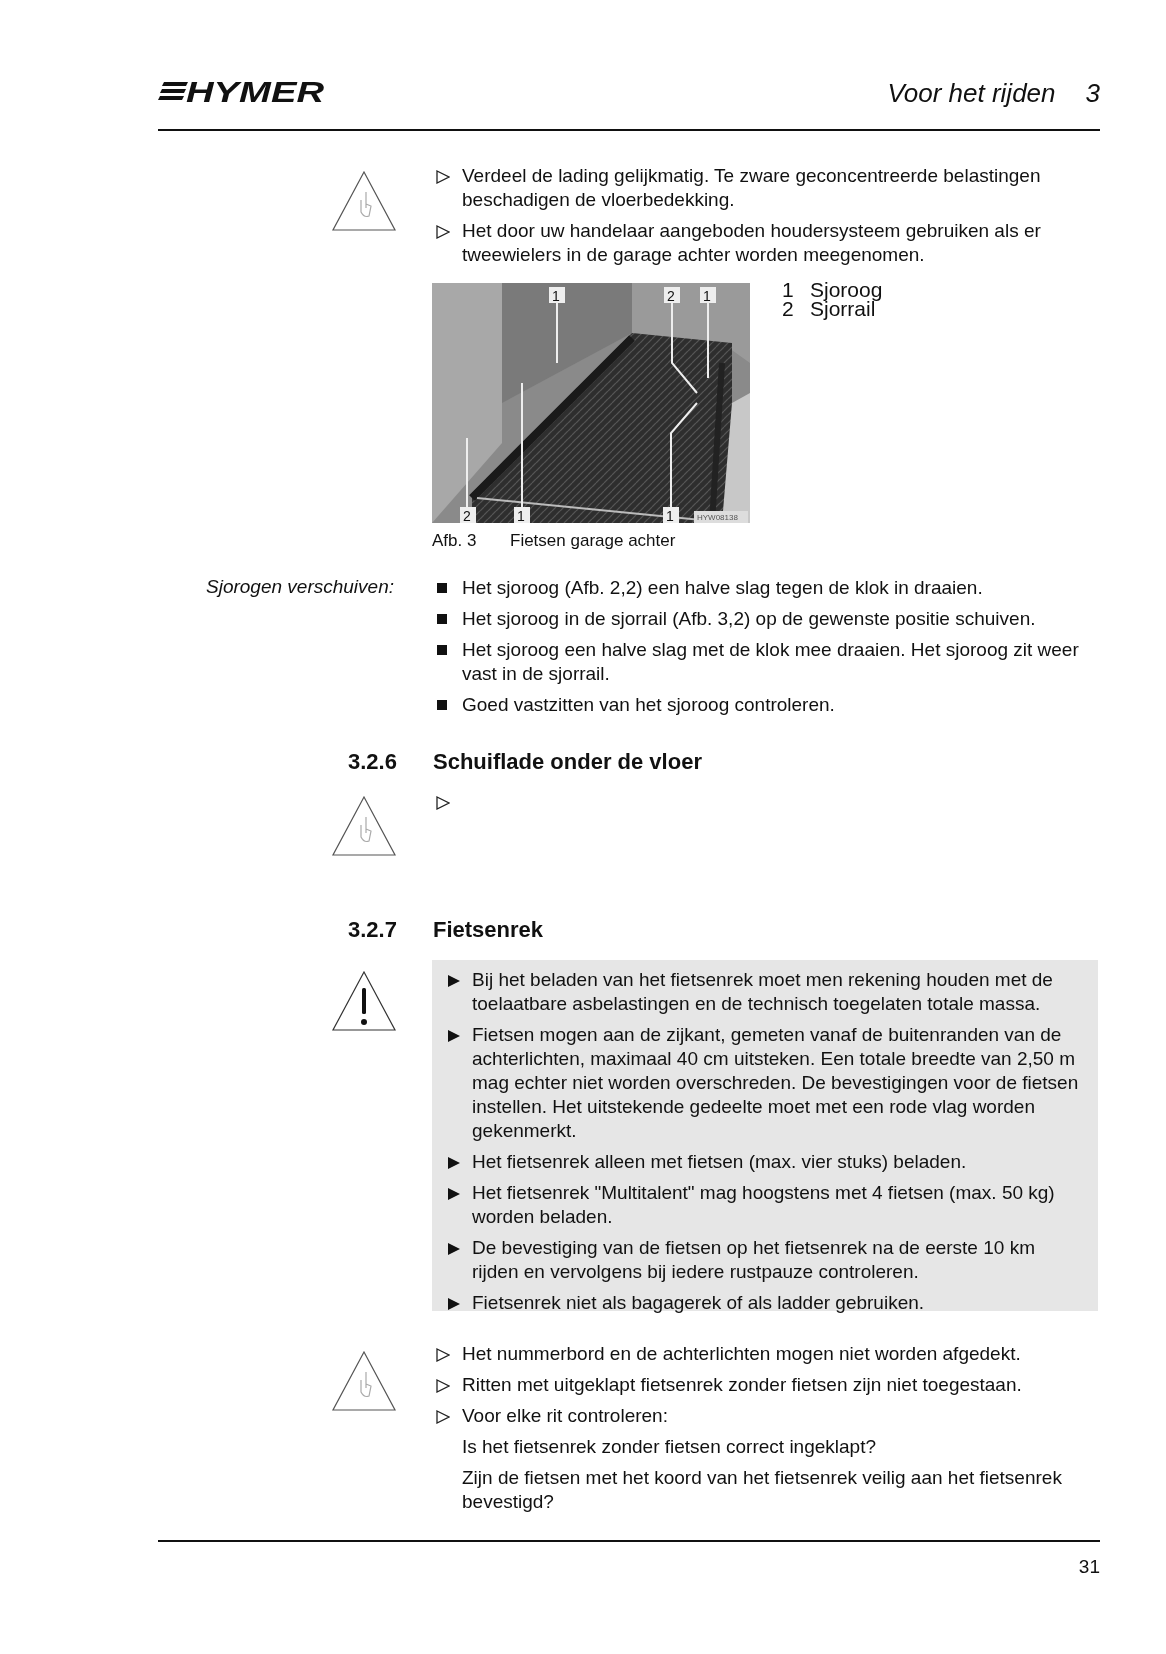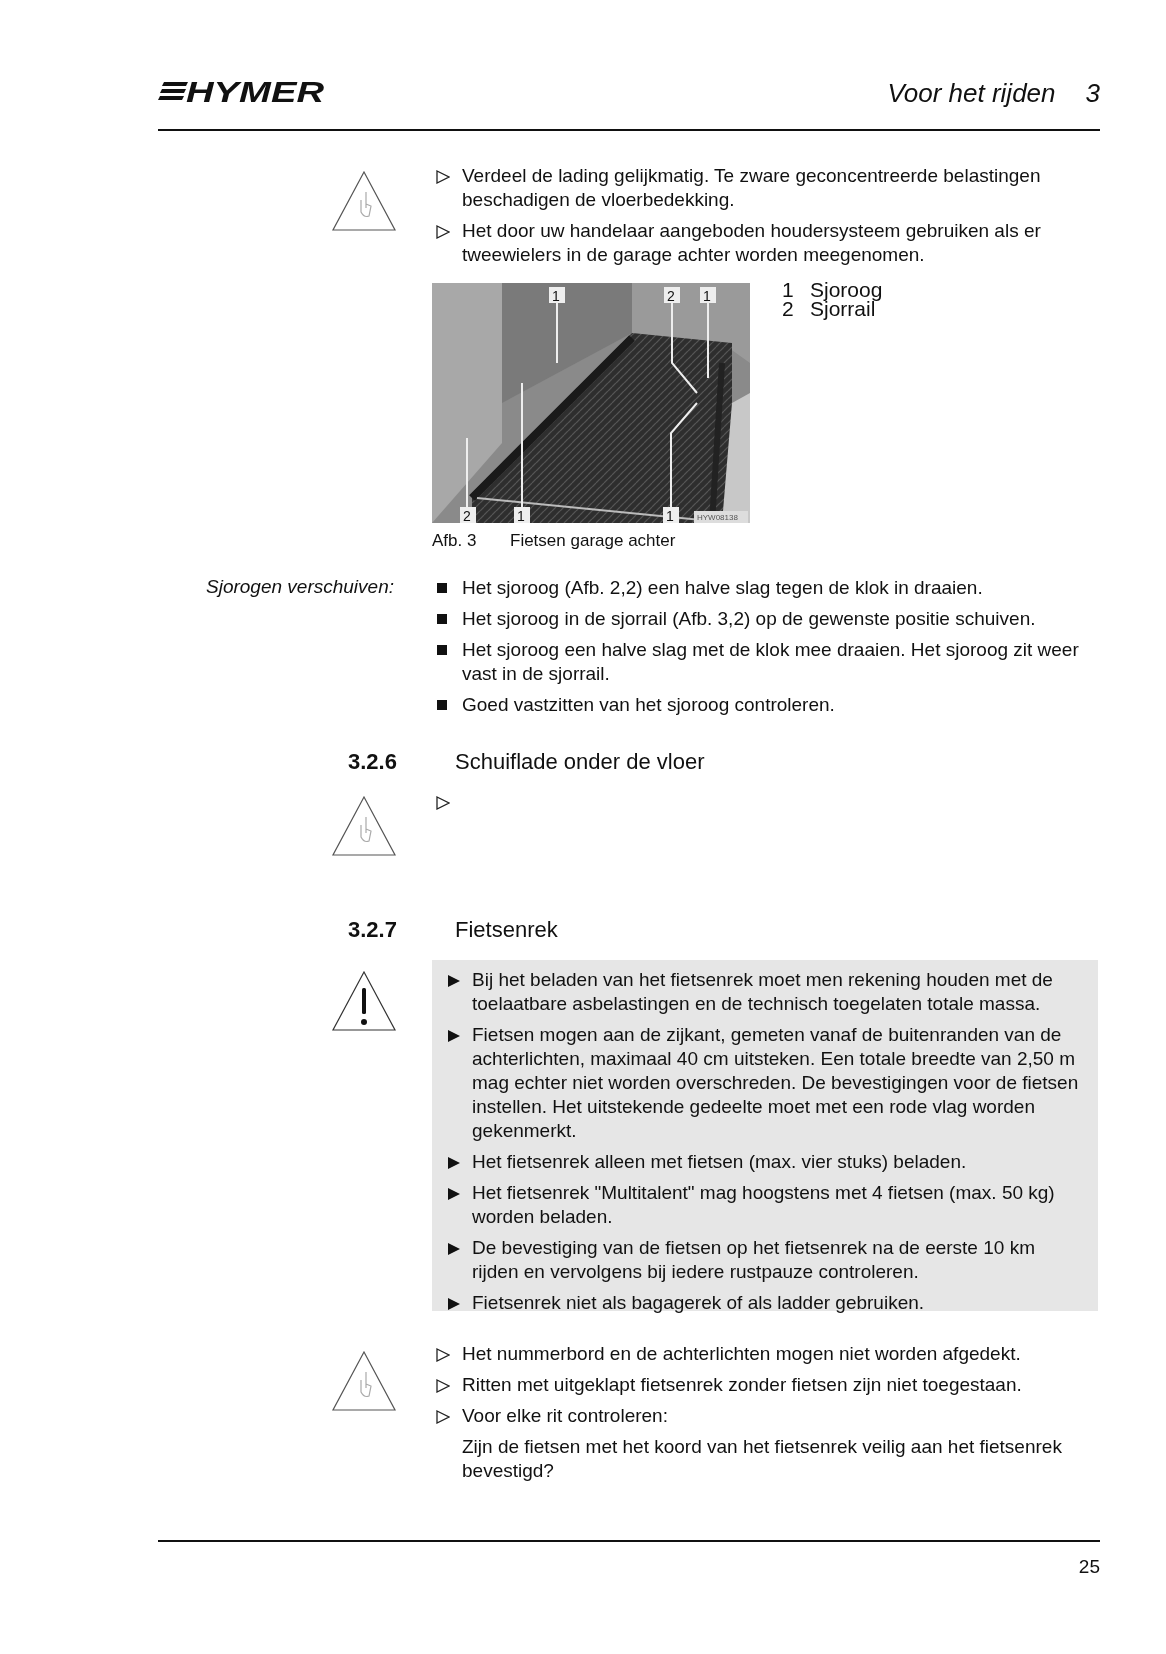--- a/index.html
+++ b/index.html
@@ -31,21 +31,21 @@
   .photo { left: 432px; top: 283px; width: 318px; height: 240px; overflow: hidden; background: #555; }
   .photo svg { display: block; width: 100%; height: 100%; }
   .legend { left: 782px; top: 280px; font-size: 21px; line-height: 19px; }
   .legend .num { display: inline-block; width: 28px; }
   .caption { left: 432px; top: 531px; font-size: 17px; }
   .caption .lbl { display: inline-block; width: 78px; }
 
   .side-label { left: 206px; top: 576px; font-size: 19px; font-style: italic; }
 
   .sec-num { left: 348px; font-size: 22px; font-weight: bold; }
-  .sec-title { left: 455px; font-size: 22px; font-weight: normal; }
+  .sec-title { left: 433px; font-size: 22px; font-weight: bold; }
 
   .greybox { left: 432px; top: 960px; width: 666px; height: 351px; background: #e6e6e6; }
   .list.in-box { left: 443px; width: 640px; }
   .list.in-box li { padding-left: 29px; }
 </style>
 </head>
 <body>
 
 <div class="abs logo">
   <svg width="168" height="32" viewBox="0 0 168 32">
@@ -231,18 +231,19 @@
   <li><span class="mark mark-hollow">
         <svg width="14" height="14">
           <polygon points="1,1 13,7 1,13" fill="none" stroke="#222" stroke-width="1.3"></polygon>
         </svg>
       </span><span>Ritten met uitgeklapt fietsenrek zonder fietsen zijn niet toegestaan.</span></li>
   <li><span class="mark mark-hollow">
         <svg width="14" height="14">
           <polygon points="1,1 13,7 1,13" fill="none" stroke="#222" stroke-width="1.3"></polygon>
         </svg>
       </span><span>Voor elke rit controleren:</span></li>
+  <li class="plain"><span>Is het fietsenrek zonder fietsen correct ingeklapt?</span></li>
   <li class="plain"><span>Zijn de fietsen met het koord van het fietsenrek veilig aan het fietsenrek bevestigd?</span></li>
 </ul>
 
 <div class="abs rule-bot"></div>
 <div class="abs footer-text">BL - 03/10-2 - niederländisch (NL) - 1904664 - HYW-0229-01NL</div>
-<div class="abs page-num">25</div>
+<div class="abs page-num">31</div>
 
 </body></html>

